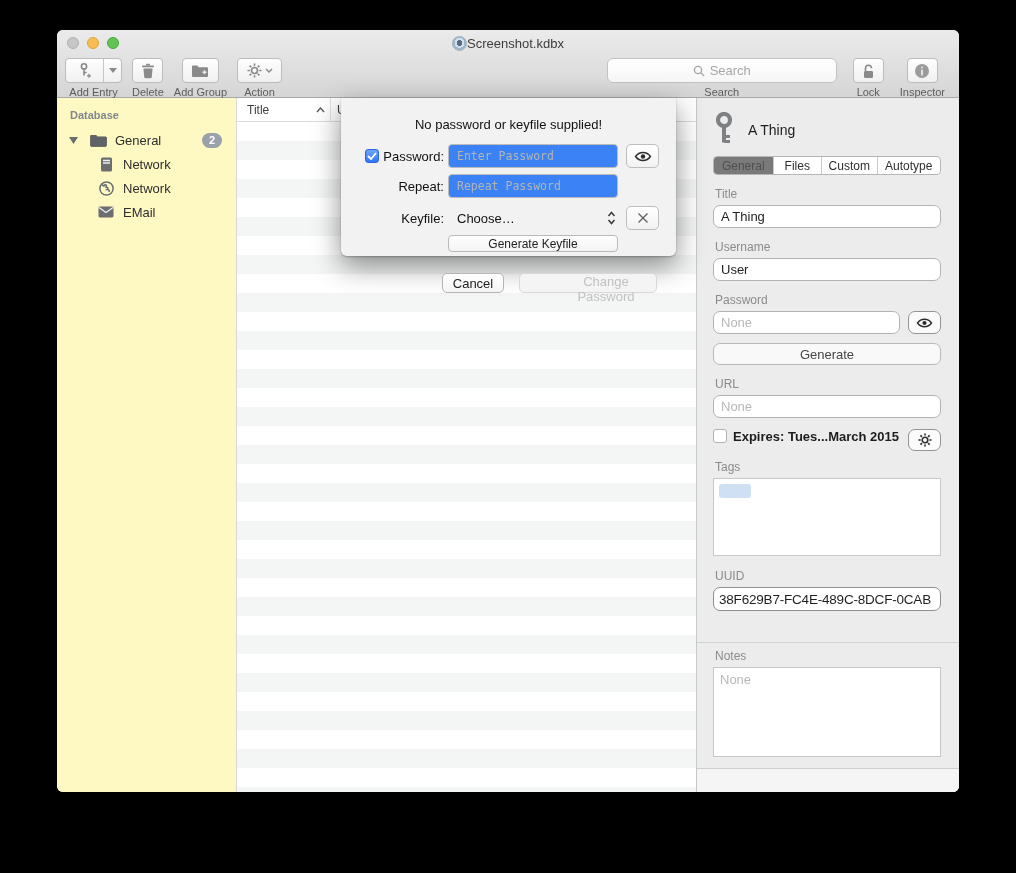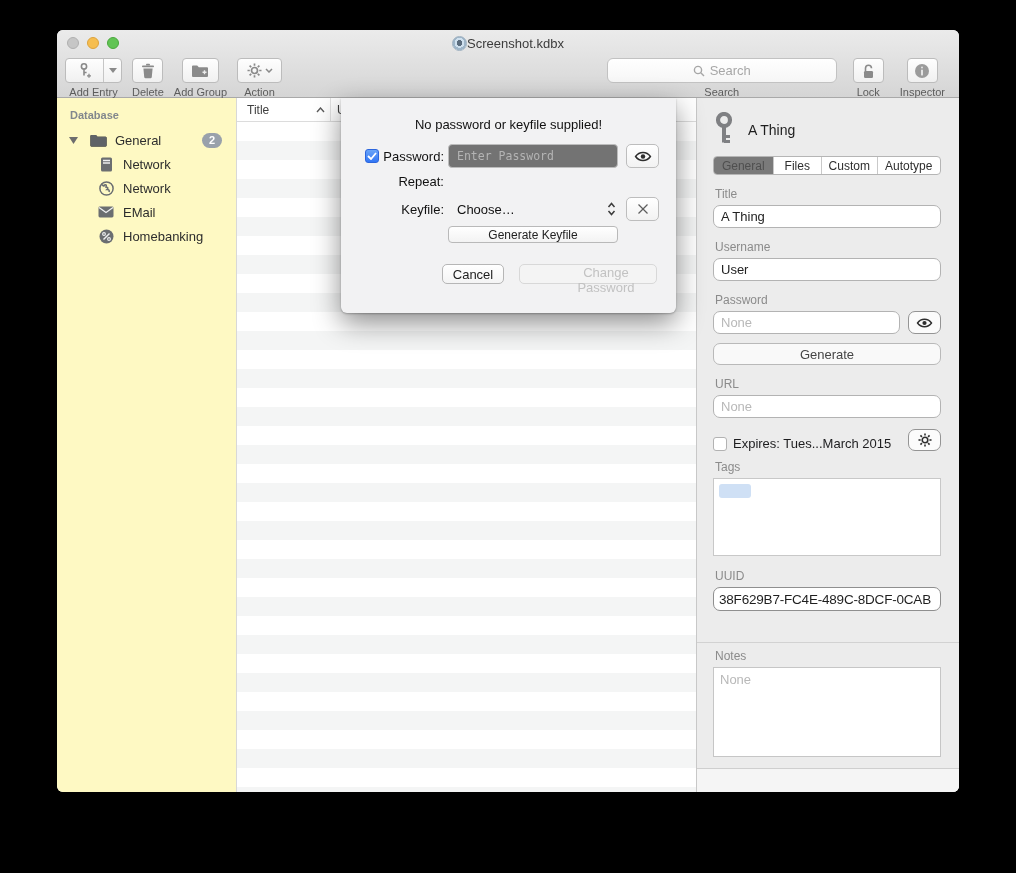--- a/index.html
+++ b/index.html
@@ -98,21 +98,21 @@
     border-radius:7px; padding:0 7px; font-size:13px; color:#222; background:#fff;
     outline:none; font-family:"Liberation Sans", sans-serif; }
   .field::placeholder { color:#b8b8b8; }
   .hrow { display:flex; gap:8px; align-items:center; }
   .hrow .field { flex:1; }
   .sqbtn { width:33px; height:23px; border-radius:7px; border:1px solid #949494;
     background:#fbfbfb; display:flex; align-items:center; justify-content:center; flex-shrink:0; }
   .genbtn { margin-top:9px; width:100%; height:22px; border-radius:7px;
     border:1px solid #b9b9b9; background:#f9f9f9; font-size:13px; color:#454545;
     font-family:"Liberation Sans", sans-serif; }
-  .exp-row { margin-top:11px; display:flex; align-items:flex-end; }
+  .exp-row { margin-top:11px; display:flex; align-items:flex-start;font-weight:bold; }
   .cb { width:14px; height:14px; border:1px solid #b2b2b2; border-radius:3px;
     background:#fff; flex-shrink:0; }
   .cb.checked { background:linear-gradient(#6aa5f8,#3276f5); border:1px solid #2c66dd;
     display:flex; align-items:center; justify-content:center; }
   .exp-row .elbl { margin-left:6px; font-size:13px; color:#1d1d1f; white-space:nowrap;
     overflow:hidden; }
   .exp-row .sqbtn { margin-left:auto; height:22px; }
   .tagsbox { margin-top:4px; width:100%; height:78px; background:#fff;
     border:1px solid #c8c8c8; padding:5px; }
   .tagpill { width:32px; height:14px; background:#cfe0f5; border-radius:3px; }
@@ -123,34 +123,34 @@
   .insp-div { height:1px; background:#d2d2d2; margin-top:31px; }
   .insp-div2 { height:1px; background:#cfcfcf; margin-top:8px; }
   .noteslabel { margin-top:6px; }
   .notesbox { margin-top:4px; width:100%; height:90px; background:#fff;
     border:1px solid #c6c6c6; resize:none; font-size:13px; padding:4px 6px;
     font-family:"Liberation Sans", sans-serif; outline:none; }
   .notesbox::placeholder { color:#b8b8b8; }
   .insp-bottom { flex:1; background:#f5f5f5; }
   
   .sheet {
-    position:absolute; left:284px; top:68px; width:335px; height:215px;
+    position:absolute; left:284px; top:68px; width:335px; height:158px;
     background:#f2f2f3; border-radius:0 0 6px 6px;
     box-shadow:0 10px 28px rgba(0,0,0,.45), 0 1px 2px rgba(0,0,0,.25);
     z-index:50; font-size:13px; color:#111;
   }
   .sheet-msg { padding-top:19px; text-align:center; }
   .srow { display:flex; align-items:center; }
   .srow.r1 { margin-top:12px; }
   .srow.r2 { margin-top:6px; }
   .srow.r3 { margin-top:8px; }
   .slabelbox { width:103px; display:flex; align-items:center; justify-content:flex-end; gap:4px; flex-shrink:0; }
   .sfield { width:170px; height:24px; border:1px solid #bcbcbc; border-radius:4px;
     margin-left:4px; font-family:"DejaVu Sans Mono", monospace; font-size:11.5px;
-    padding:0 8px; color:#222; background:#737373; outline:none; }
+    padding:0 8px; color:#222; background:#3b82f6; outline:none; }
   .sfield::placeholder { color:#b4b4b4; }
   .sbtn { width:33px; height:24px; margin-left:8px; border:1px solid #bdbdbd;
     border-radius:5px; background:linear-gradient(#fff,#f2f2f2);
     display:flex; align-items:center; justify-content:center; }
   .popup { margin-left:4px; width:170px; display:flex; align-items:center; height:24px; }
   .popup .pval { margin-left:9px; }
   .popup .updown { margin-left:auto; margin-right:2px; display:flex; }
   .genkeybtn { display:block; margin:5px 0 0 107px; width:170px; height:17px;
     border:1px solid #b9b9b9; border-radius:4px; background:linear-gradient(#fff,#f3f3f3);
     font-size:12px; color:#222; font-family:"Liberation Sans", sans-serif; }
@@ -330,31 +330,20 @@
       <div class="side-row child">
         <span class="sicon">
           <svg width="16" height="12" viewBox="0 0 16 12">
             <rect x="0.5" y="0.5" width="15" height="11" rx="1.4" fill="#6b6e71"></rect>
             <polyline points="1,1.5 8,6.5 15,1.5" fill="none" stroke="#eff0f1" stroke-width="1.3"></polyline>
           </svg>
         </span>
         <span class="lbl">EMail</span>
       </div>
 
-      <div class="side-row child">
-        <span class="sicon">
-          <svg width="15" height="15" viewBox="0 0 15 15">
-            <circle cx="7.5" cy="7.5" r="7" fill="#6b6e71"></circle>
-            <line x1="4.5" y1="10.5" x2="10.5" y2="4.5" stroke="#eff0f1" stroke-width="1.4"></line>
-            <circle cx="5" cy="5" r="1.4" fill="none" stroke="#eff0f1" stroke-width="1.1"></circle>
-            <circle cx="10" cy="10" r="1.4" fill="none" stroke="#eff0f1" stroke-width="1.1"></circle>
-          </svg>
-        </span>
-        <span class="lbl">Homebanking</span>
-      </div>
     </div>
 
     <div class="entrylist">
       <div class="list-header">
         <div class="col-title">
           <span>Title</span>
           <span class="sorticon">
             <svg width="9" height="6" viewBox="0 0 9 6">
                 <polyline points="1,5 4.5,1 8,5" fill="none" stroke="#5c5c5c" stroke-width="1.4"></polyline>
               </svg>
@@ -467,20 +456,21 @@
           <path d="M1.5 6 C5 1 12 1 15.5 6 C12 11 5 11 1.5 6 Z" fill="none" stroke="#2e2e2e" stroke-width="1.4"></path>
           <circle cx="8.5" cy="6" r="2.1" fill="#2e2e2e"></circle>
         </svg>
       </div>
     </div>
 
     <div class="srow r2">
       <div class="slabelbox">
         <span>Repeat:</span>
       </div>
+      <input class="sfield" type="text" placeholder="Repeat Password" style="">
     </div>
 
     <div class="srow r3">
       <div class="slabelbox">
         <span>Keyfile:</span>
       </div>
       <div class="popup">
         <span class="pval">Choose…</span>
         <span class="updown">
           <svg width="9" height="14" viewBox="0 0 9 14">

